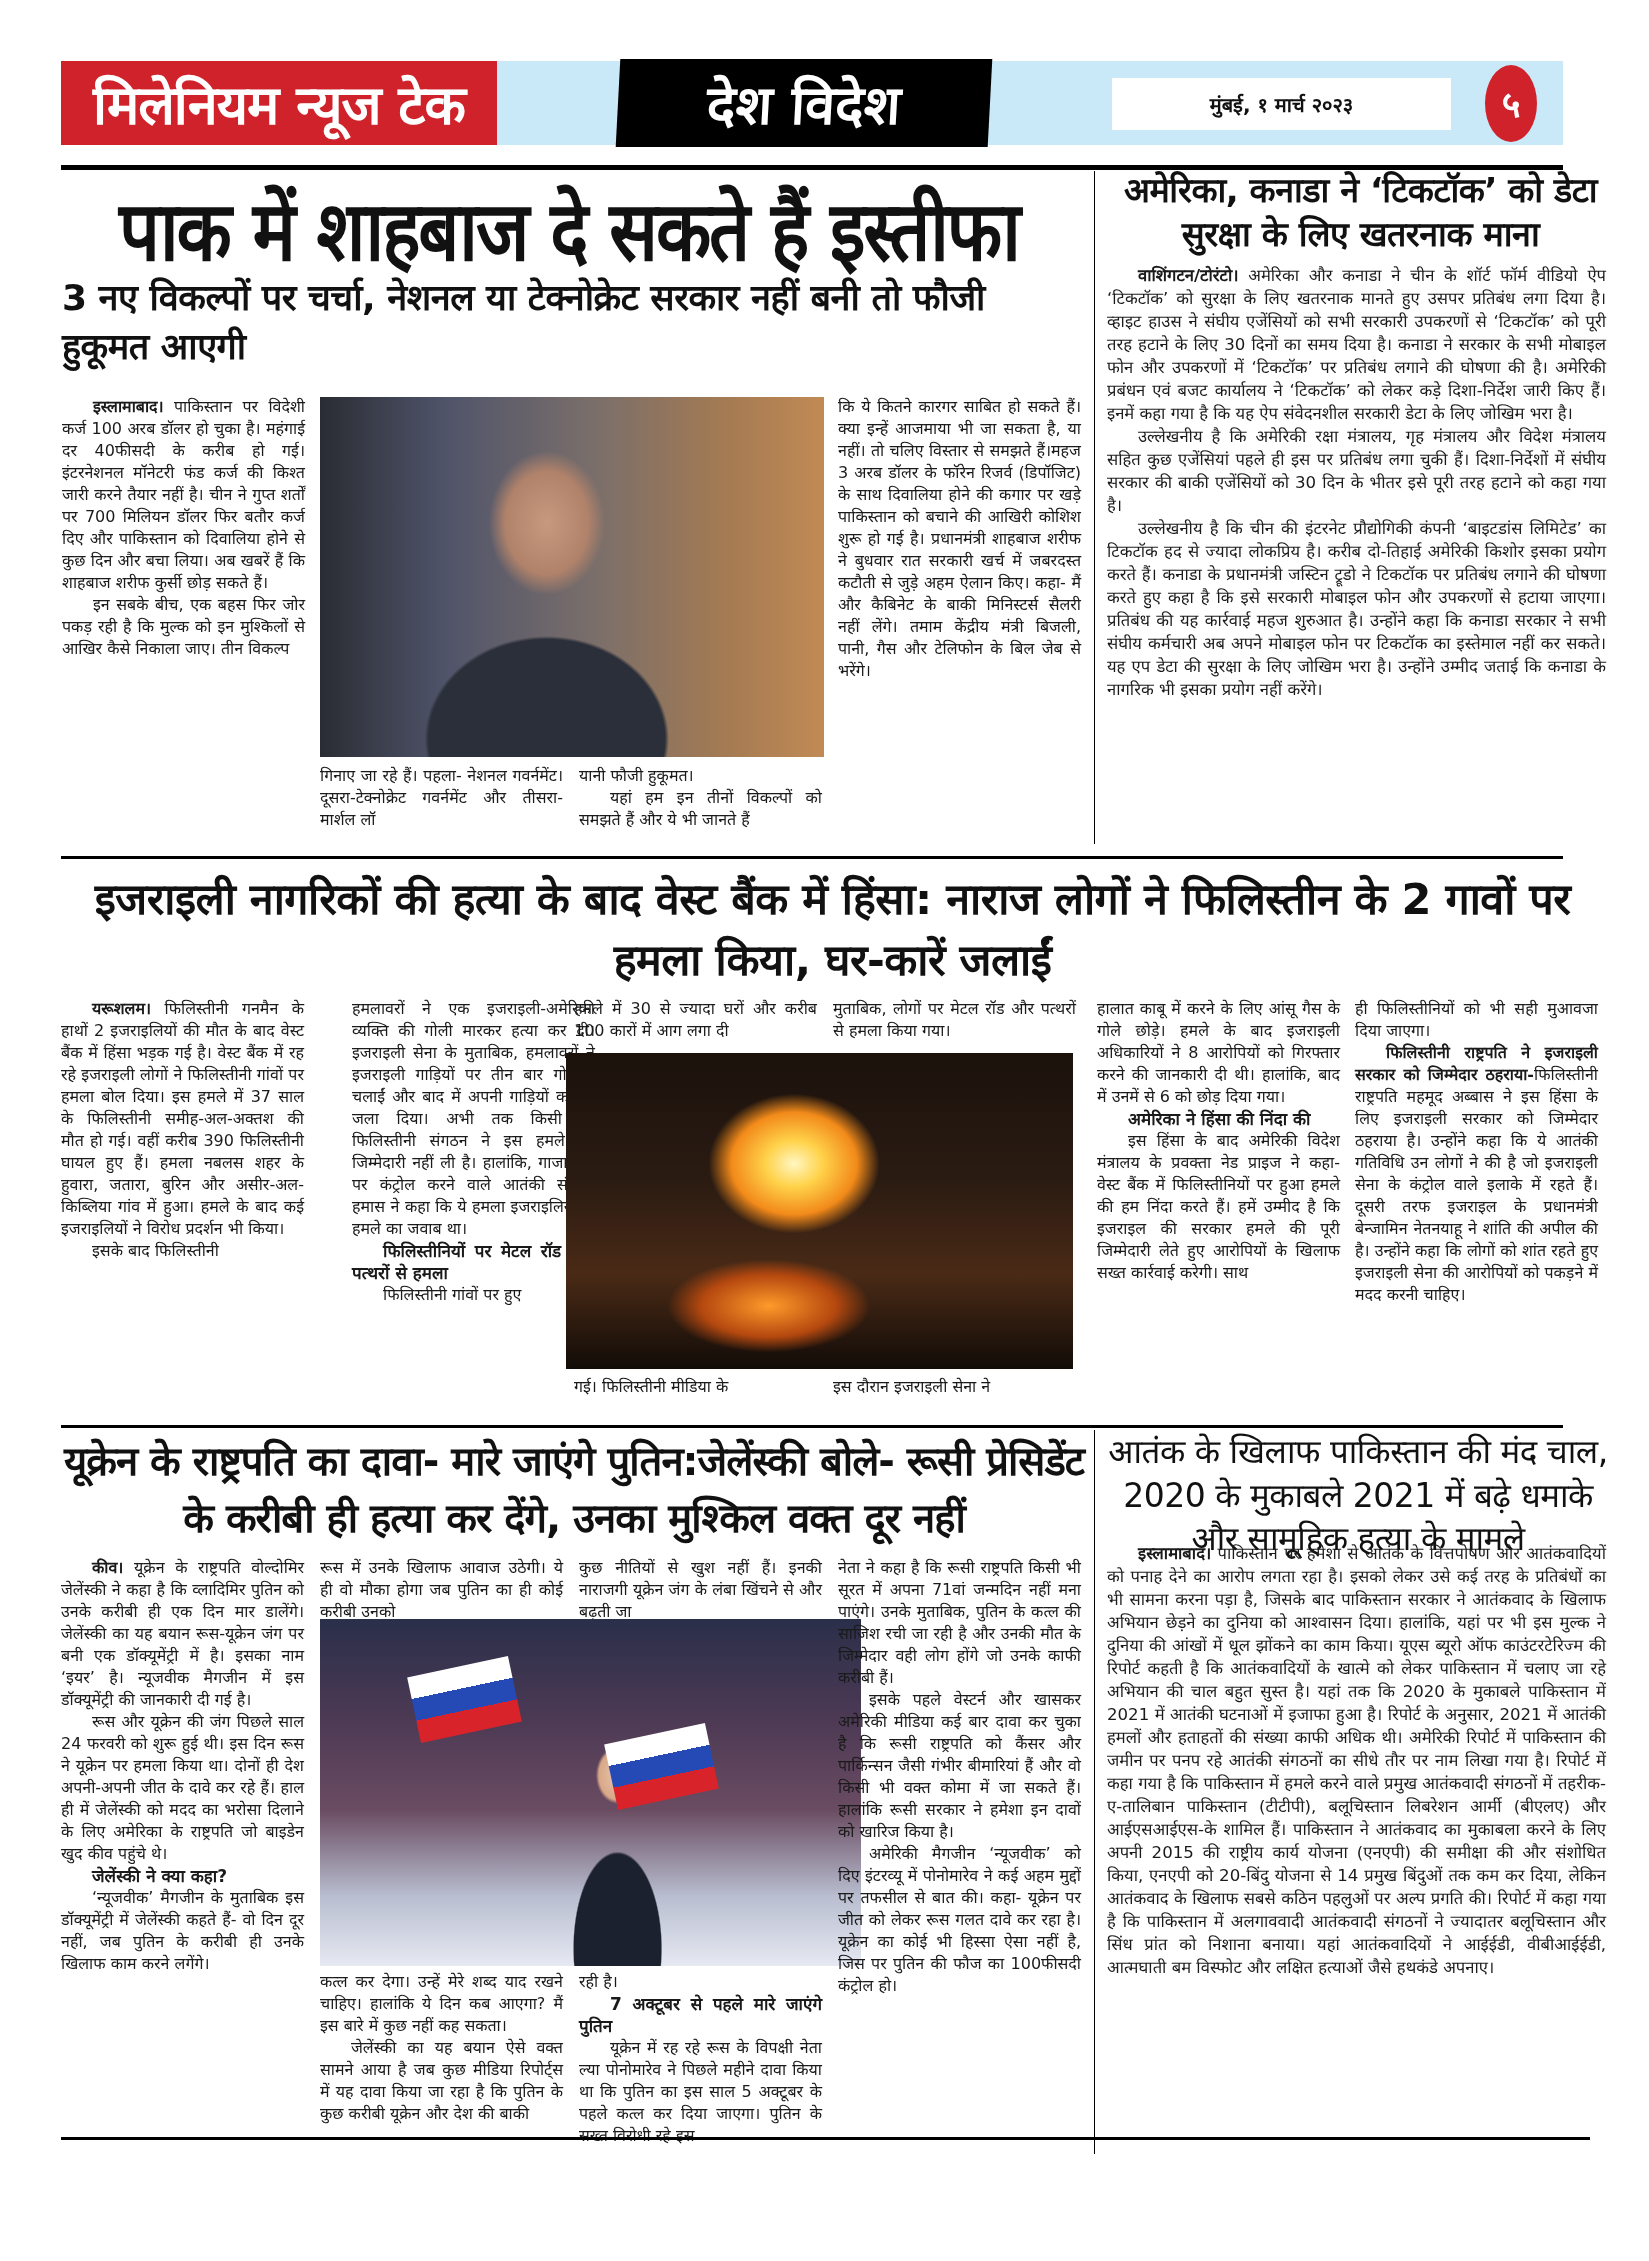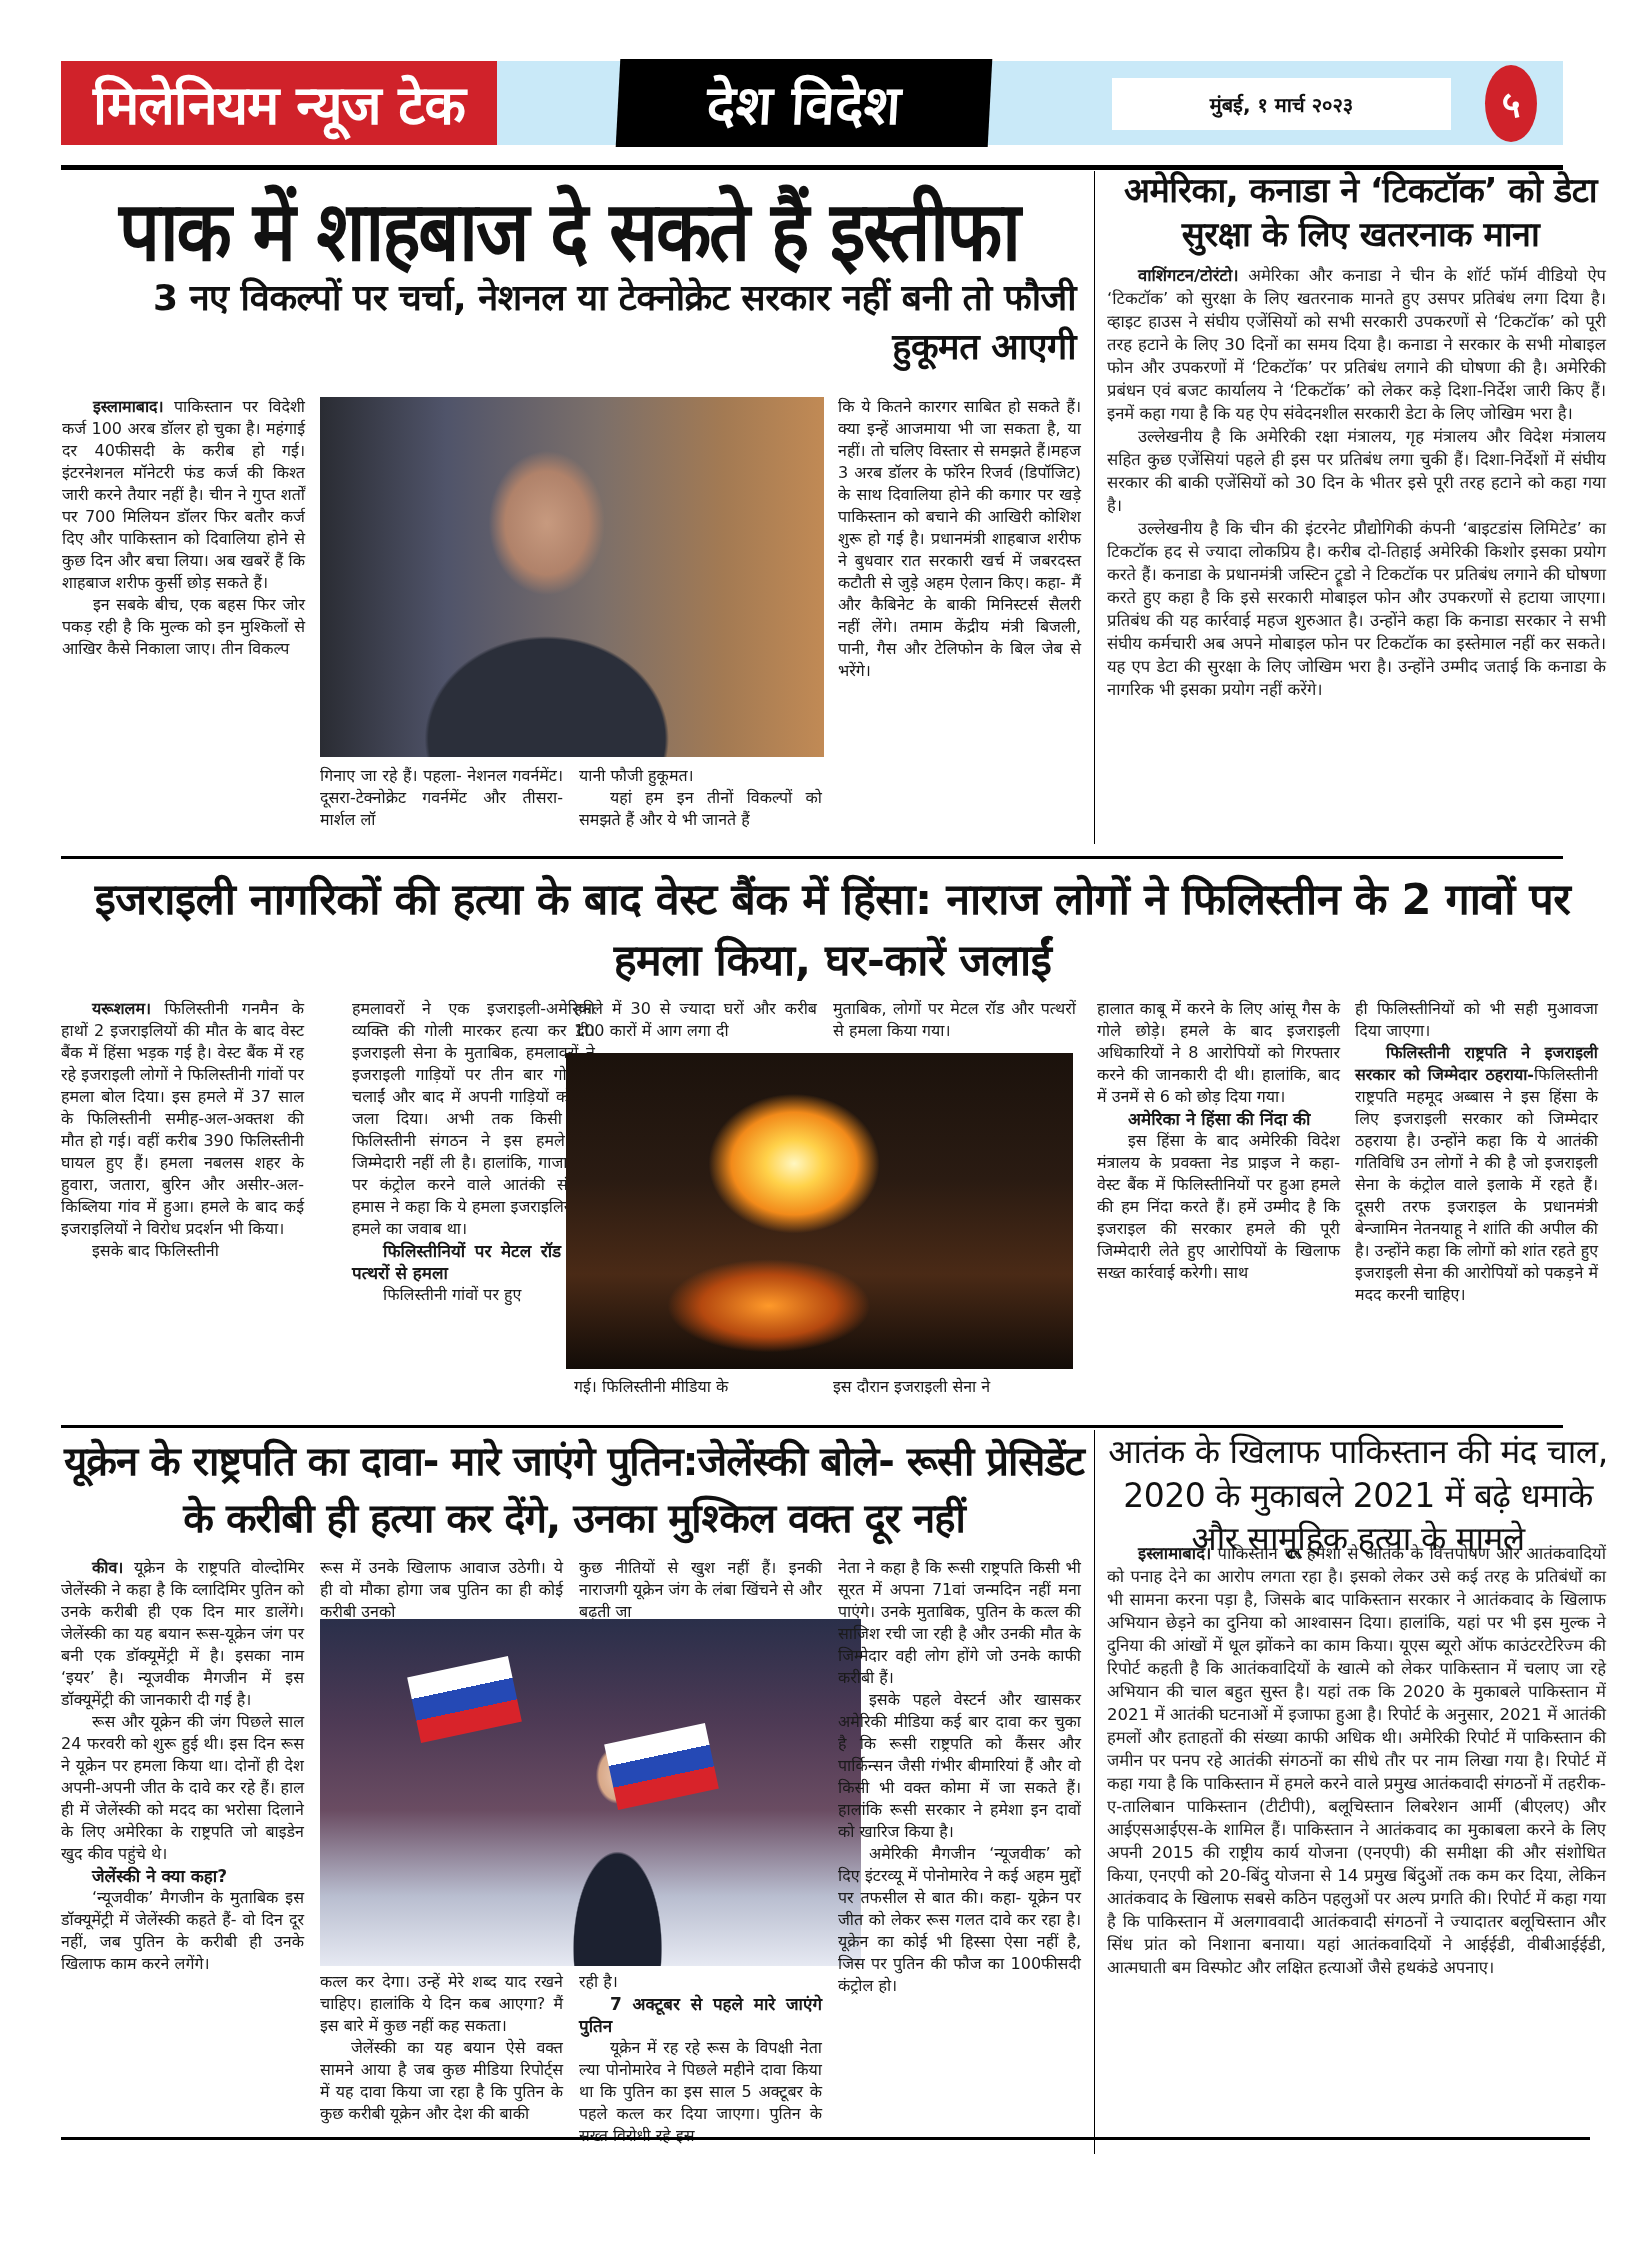--- a/index.html
+++ b/index.html
@@ -11,21 +11,21 @@
   
   .mast-band { left: 61px; top: 61px; width: 1502px; height: 84px; background: #c9e9f8; }
   .mast-red { left: 61px; top: 61px; width: 436px; height: 84px; background: #d0222a; display:flex; align-items:center; justify-content:center; color:#fff; font-weight:bold; font-size: 54px; letter-spacing: -1px; }
   .mast-black { left: 618px; top: 59px; width: 372px; height: 88px; background: #000; color:#fff; font-weight:bold; font-size: 54px; display:flex; align-items:center; justify-content:center; transform: skewX(-3deg); }
   .mast-date { left: 1112px; top: 78px; width: 339px; height: 52px; background: #fff; display:flex; align-items:center; justify-content:center; font-size: 20px; font-weight: bold; color:#111; }
   .mast-page { left: 1485px; top: 65px; width: 52px; height: 77px; border-radius: 50%; background: #d0222a; color:#fff; font-size: 36px; font-weight:bold; display:flex; align-items:center; justify-content:center; }
   .rule { background: #000; }
 
   
   .h-main { left: 62px; top: 186px; width: 1014px; text-align:center; font-size: 72px; font-weight: bold; letter-spacing: -2.1px; line-height: 1.1; transform: scaleY(1.15); transform-origin: top center; }
-  .h-sub { left: 62px; top: 274px; width: 1014px; text-align:right; font-size: 36px; font-weight: bold; line-height: 1.35; letter-spacing: -0.5px; }
+  .h-sub { left: 62px; top: 274px; width: 1014px; text-align:left; font-size: 36px; font-weight: bold; line-height: 1.35; letter-spacing: -0.5px; }
   .h-side { left: 1107px; top: 168px; width: 507px; text-align:center; font-size: 34px; font-weight: bold; line-height: 1.3; letter-spacing:-0.5px; }
   .h-wide { left: 67px; top: 869px; width: 1531px; text-align:center; font-size: 43px; font-weight: bold; line-height: 1.42; letter-spacing:-0.5px; }
   .h-ukr { left: 62px; top: 1433px; width: 1024px; text-align:center; font-size: 40px; font-weight: bold; line-height: 1.42; letter-spacing:-1px; }
   .h-pak { left: 1102px; top: 1430px; width: 512px; text-align:center; font-size: 33px; font-weight: normal; line-height: 1.32; letter-spacing:-0.5px; }
 
   
   .col { font-family: "DejaVu Sans", sans-serif; font-size: 16px; line-height: 22px; text-align: justify; color:#1a1a1a; }
   .col p { text-indent: 31px; }
   .col .dateline { font-weight: bold; margin-top: 8px; }
   .col .subhead { font-weight: bold; font-size: 17px; text-indent: 31px; }

